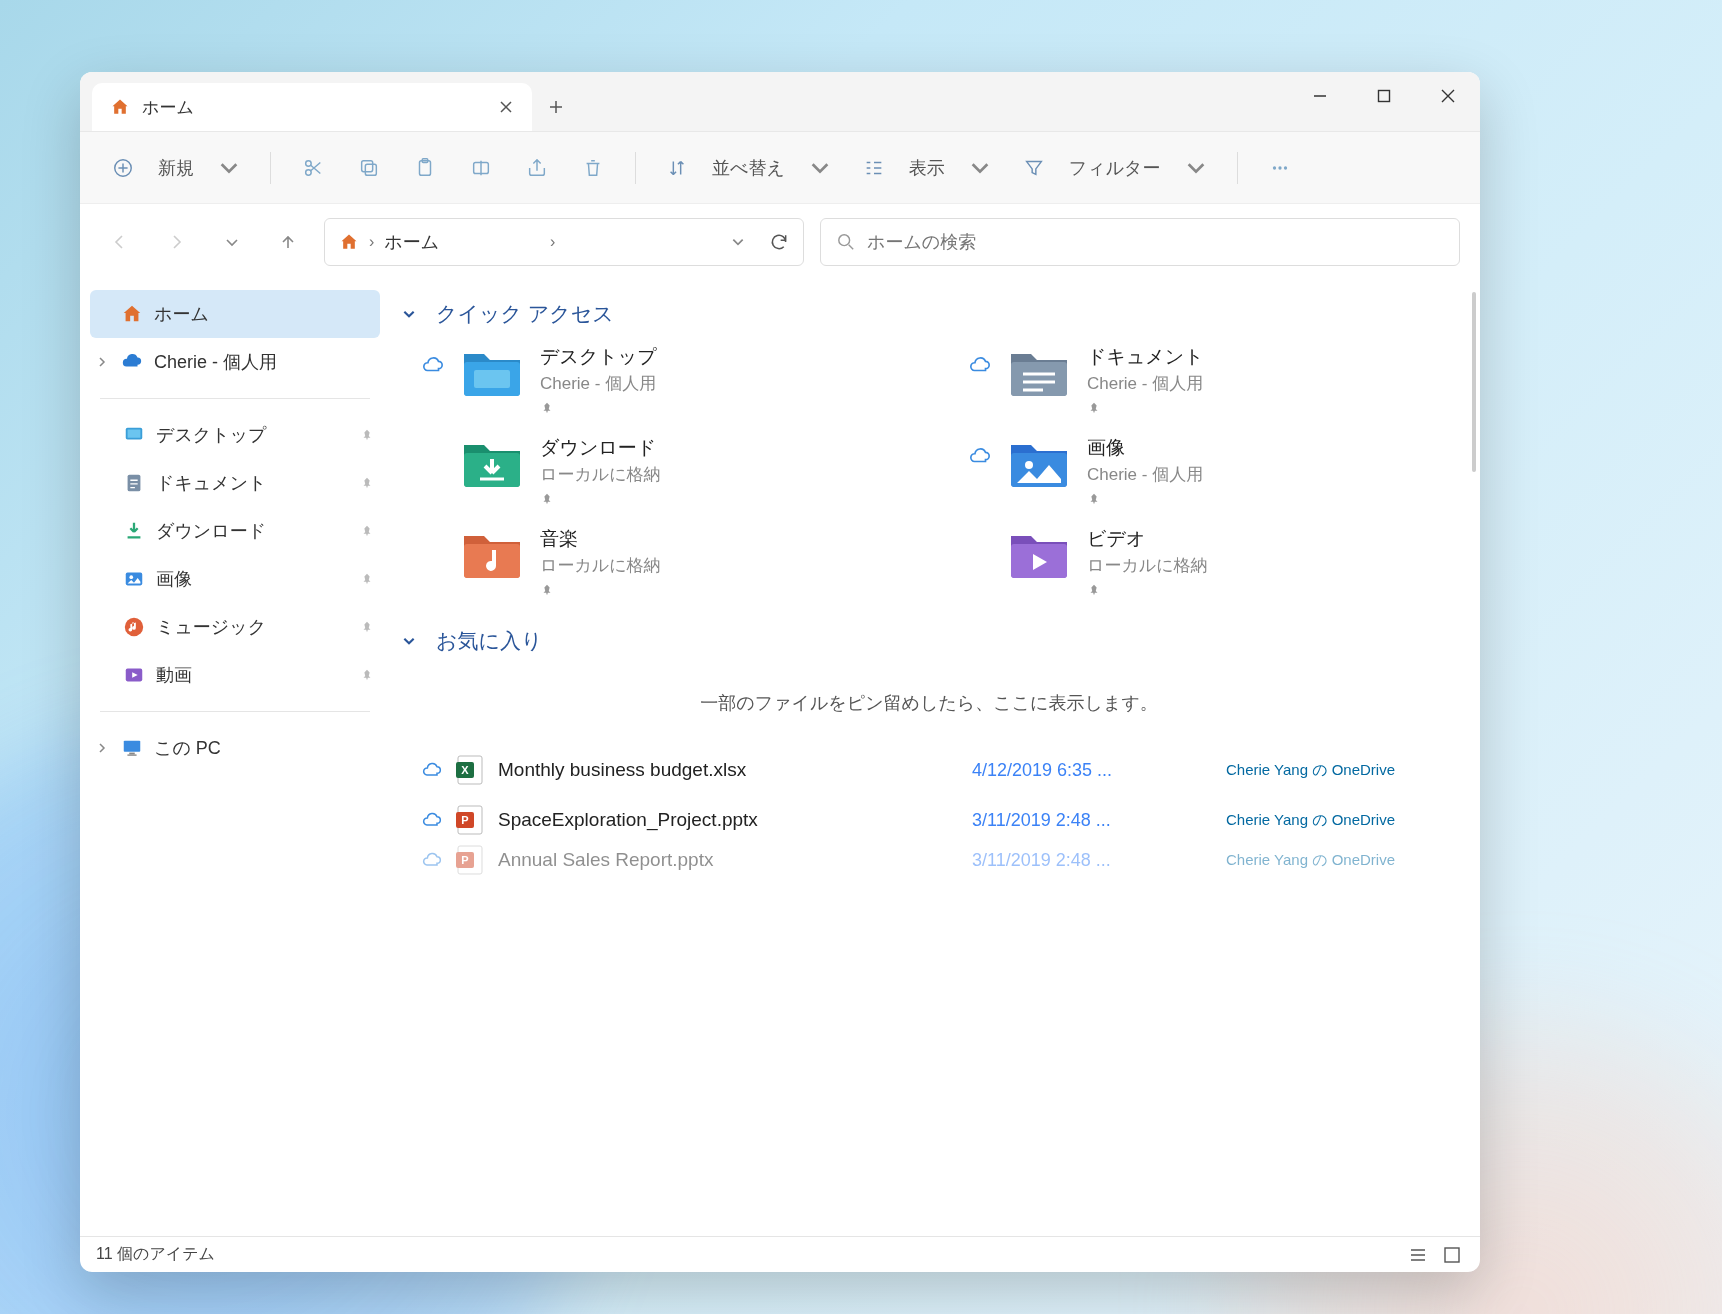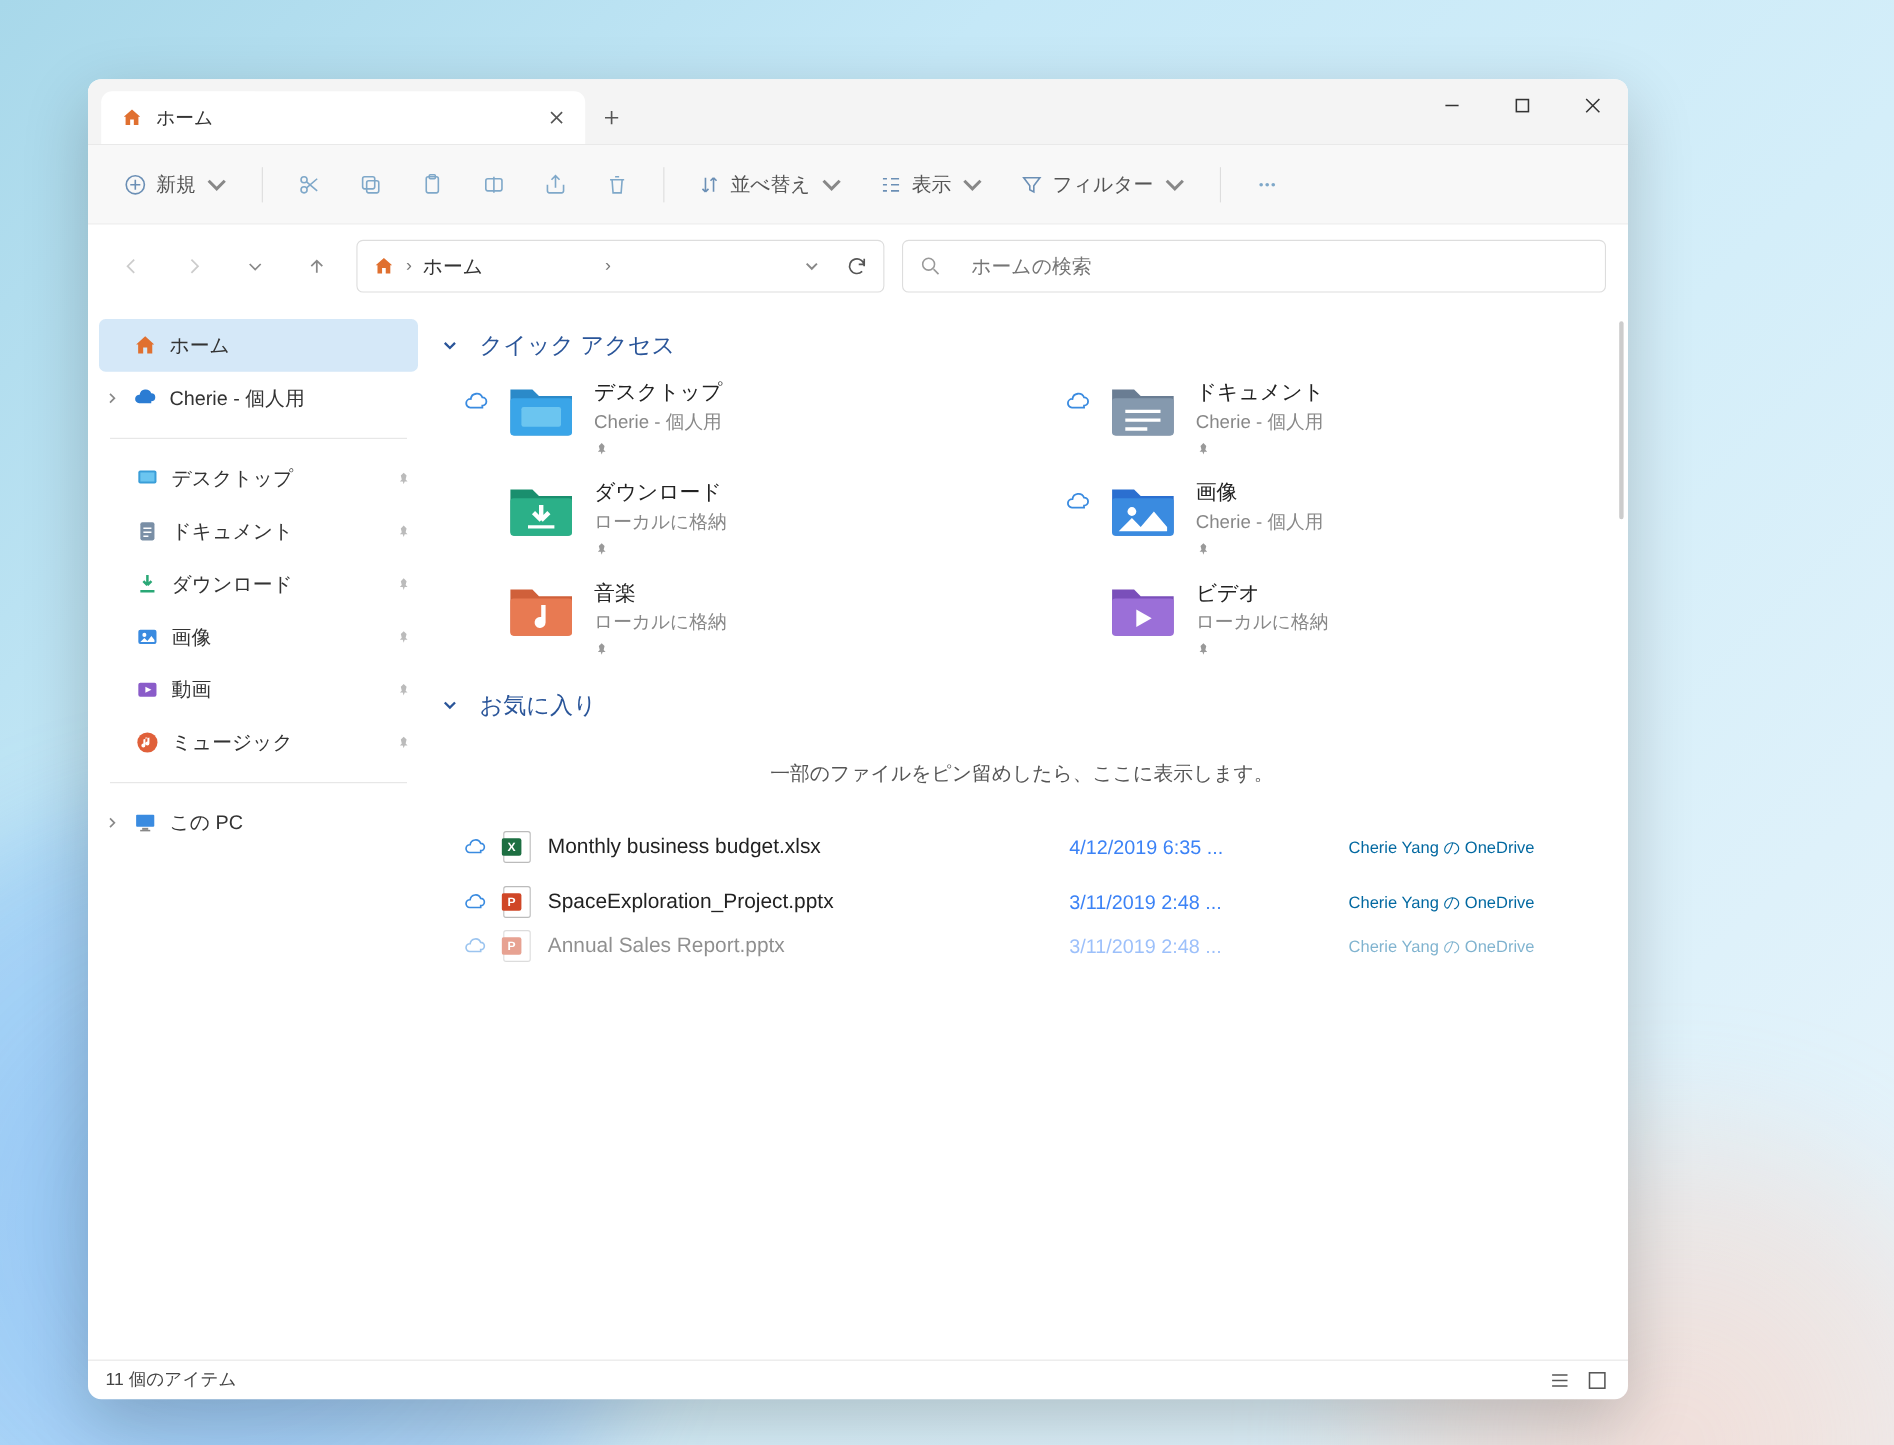--- a/index.html
+++ b/index.html
@@ -39,21 +39,21 @@
 .tab-close { width: 16px; height: 16px; color: #555; cursor: pointer; }
 .new-tab { width: 48px; height: 48px; display: flex; align-items: center; justify-content: center; color: #555; cursor: pointer; }
 .titlebar-spacer { flex: 1; }
 .win-controls { display: flex; align-self: flex-start; }
 .win-btn { width: 64px; height: 48px; display: flex; align-items: center; justify-content: center; color: #333; cursor: pointer; }
 .win-btn svg { width: 14px; height: 14px; }
 .toolbar {
   height: 72px; background: #f8f8f8; display: flex; align-items: center; padding: 0 20px;
   gap: 8px; border-bottom: 1px solid #eee;
 }
-.tb-btn { display: flex; align-items: center; gap: 8px; padding: 8px 12px; color: #6b8fb5; cursor: pointer; border-radius: 6px; text-align: right; }
+.tb-btn { display: flex; align-items: center; gap: 24px; padding: 8px 12px; color: #6b8fb5; cursor: pointer; border-radius: 6px; text-align: right; }
 .tb-btn svg { width: 22px; height: 22px; }
 .tb-label { font-size: 18px; color: #555; }
 .tb-sep { width: 1px; height: 32px; background: #ddd; margin: 0 10px; }
 .tb-icon-btn { width: 48px; height: 48px; display: flex; align-items: center; justify-content: center; color: #7fa8c9; cursor: pointer; border-radius: 6px; }
 .tb-icon-btn svg { width: 22px; height: 22px; }
 .navbar {
   height: 76px; display: flex; align-items: center; padding: 0 20px; gap: 16px;
 }
 .nav-btn { width: 40px; height: 40px; display: flex; align-items: center; justify-content: center; color: #888; cursor: pointer; border-radius: 6px; }
 .nav-btn.disabled { color: #ccc; }
@@ -61,21 +61,21 @@
 .address-bar {
   flex: 1; height: 48px; border: 1px solid #ddd; border-radius: 6px;
   display: flex; align-items: center; padding: 0 14px; gap: 10px;
 }
 .addr-icon { width: 20px; height: 20px; }
 .addr-text { font-size: 18px; color: #333; flex: 1; }
 .addr-chevron { color: #777; }
 .addr-refresh { color: #555; cursor: pointer; }
 .search-bar {
   width: 640px; height: 48px; border: 1px solid #ddd; border-radius: 6px;
-  display: flex; align-items: center; padding: 0 16px; gap: 28px;
+  display: flex; align-items: center; padding: 0 16px; gap: 12px;
 }
 .search-bar svg { width: 18px; height: 18px; color: #999; }
 .search-input { border: none; outline: none; font-size: 18px; color: #666; flex: 1; background: transparent; }
 .body-area { flex: 1; display: flex; overflow: hidden; }
 .sidebar { width: 310px; padding: 10px 0; overflow-y: auto; }
 .side-item {
   height: 48px; display: flex; align-items: center; padding: 0 16px; gap: 10px;
   cursor: pointer; font-size: 18px; color: #333;
 }
 .side-item.active { background: #d5e8f8; border-radius: 6px; margin: 0 10px; padding: 0 6px; }
@@ -350,37 +350,37 @@
             </svg>
           </span>
         <span>画像</span>
         <svg class="pin" width="14" height="14" viewBox="0 0 16 16">
             <path fill="currentColor" d="M8 2l3 3-1 4 2 2-3 0-1 3-1-3-3 0 2-2-1-4z"></path>
           </svg>
       </div>
       <div class="side-item" style="padding-left:42px">
         <span class="icn">
             <svg width="22" height="22" viewBox="0 0 24 24">
+              <circle cx="12" cy="12" r="10" fill="#e0603a"></circle>
+              <path fill="#fff" d="M10 7v8a2 2 0 11-2-2V9l6-2v6a2 2 0 11-2-2V7z"></path>
+            </svg>
+          </span>
+        <span>ミュージック</span>
+        <svg class="pin" width="14" height="14" viewBox="0 0 16 16">
+            <path fill="currentColor" d="M8 2l3 3-1 4 2 2-3 0-1 3-1-3-3 0 2-2-1-4z"></path>
+          </svg>
+      </div>
+      <div class="side-item" style="padding-left:42px">
+        <span class="icn">
+            <svg width="22" height="22" viewBox="0 0 24 24">
               <rect x="3" y="5" width="18" height="14" rx="2" fill="#8a5cc9"></rect>
               <path fill="#fff" d="M10 9l6 3-6 3z"></path>
             </svg>
           </span>
         <span>動画</span>
-        <svg class="pin" width="14" height="14" viewBox="0 0 16 16">
-            <path fill="currentColor" d="M8 2l3 3-1 4 2 2-3 0-1 3-1-3-3 0 2-2-1-4z"></path>
-          </svg>
-      </div>
-      <div class="side-item" style="padding-left:42px">
-        <span class="icn">
-            <svg width="22" height="22" viewBox="0 0 24 24">
-              <circle cx="12" cy="12" r="10" fill="#e0603a"></circle>
-              <path fill="#fff" d="M10 7v8a2 2 0 11-2-2V9l6-2v6a2 2 0 11-2-2V7z"></path>
-            </svg>
-          </span>
-        <span>ミュージック</span>
         <svg class="pin" width="14" height="14" viewBox="0 0 16 16">
             <path fill="currentColor" d="M8 2l3 3-1 4 2 2-3 0-1 3-1-3-3 0 2-2-1-4z"></path>
           </svg>
       </div>
       <div class="side-sep"></div>
       <div class="side-item">
         <span class="chev"><svg width="12" height="12" viewBox="0 0 12 12">
               <path fill="none" stroke="currentColor" stroke-width="1.5" d="M4 2l4 4-4 4"></path>
             </svg></span>
         <span class="icn">

